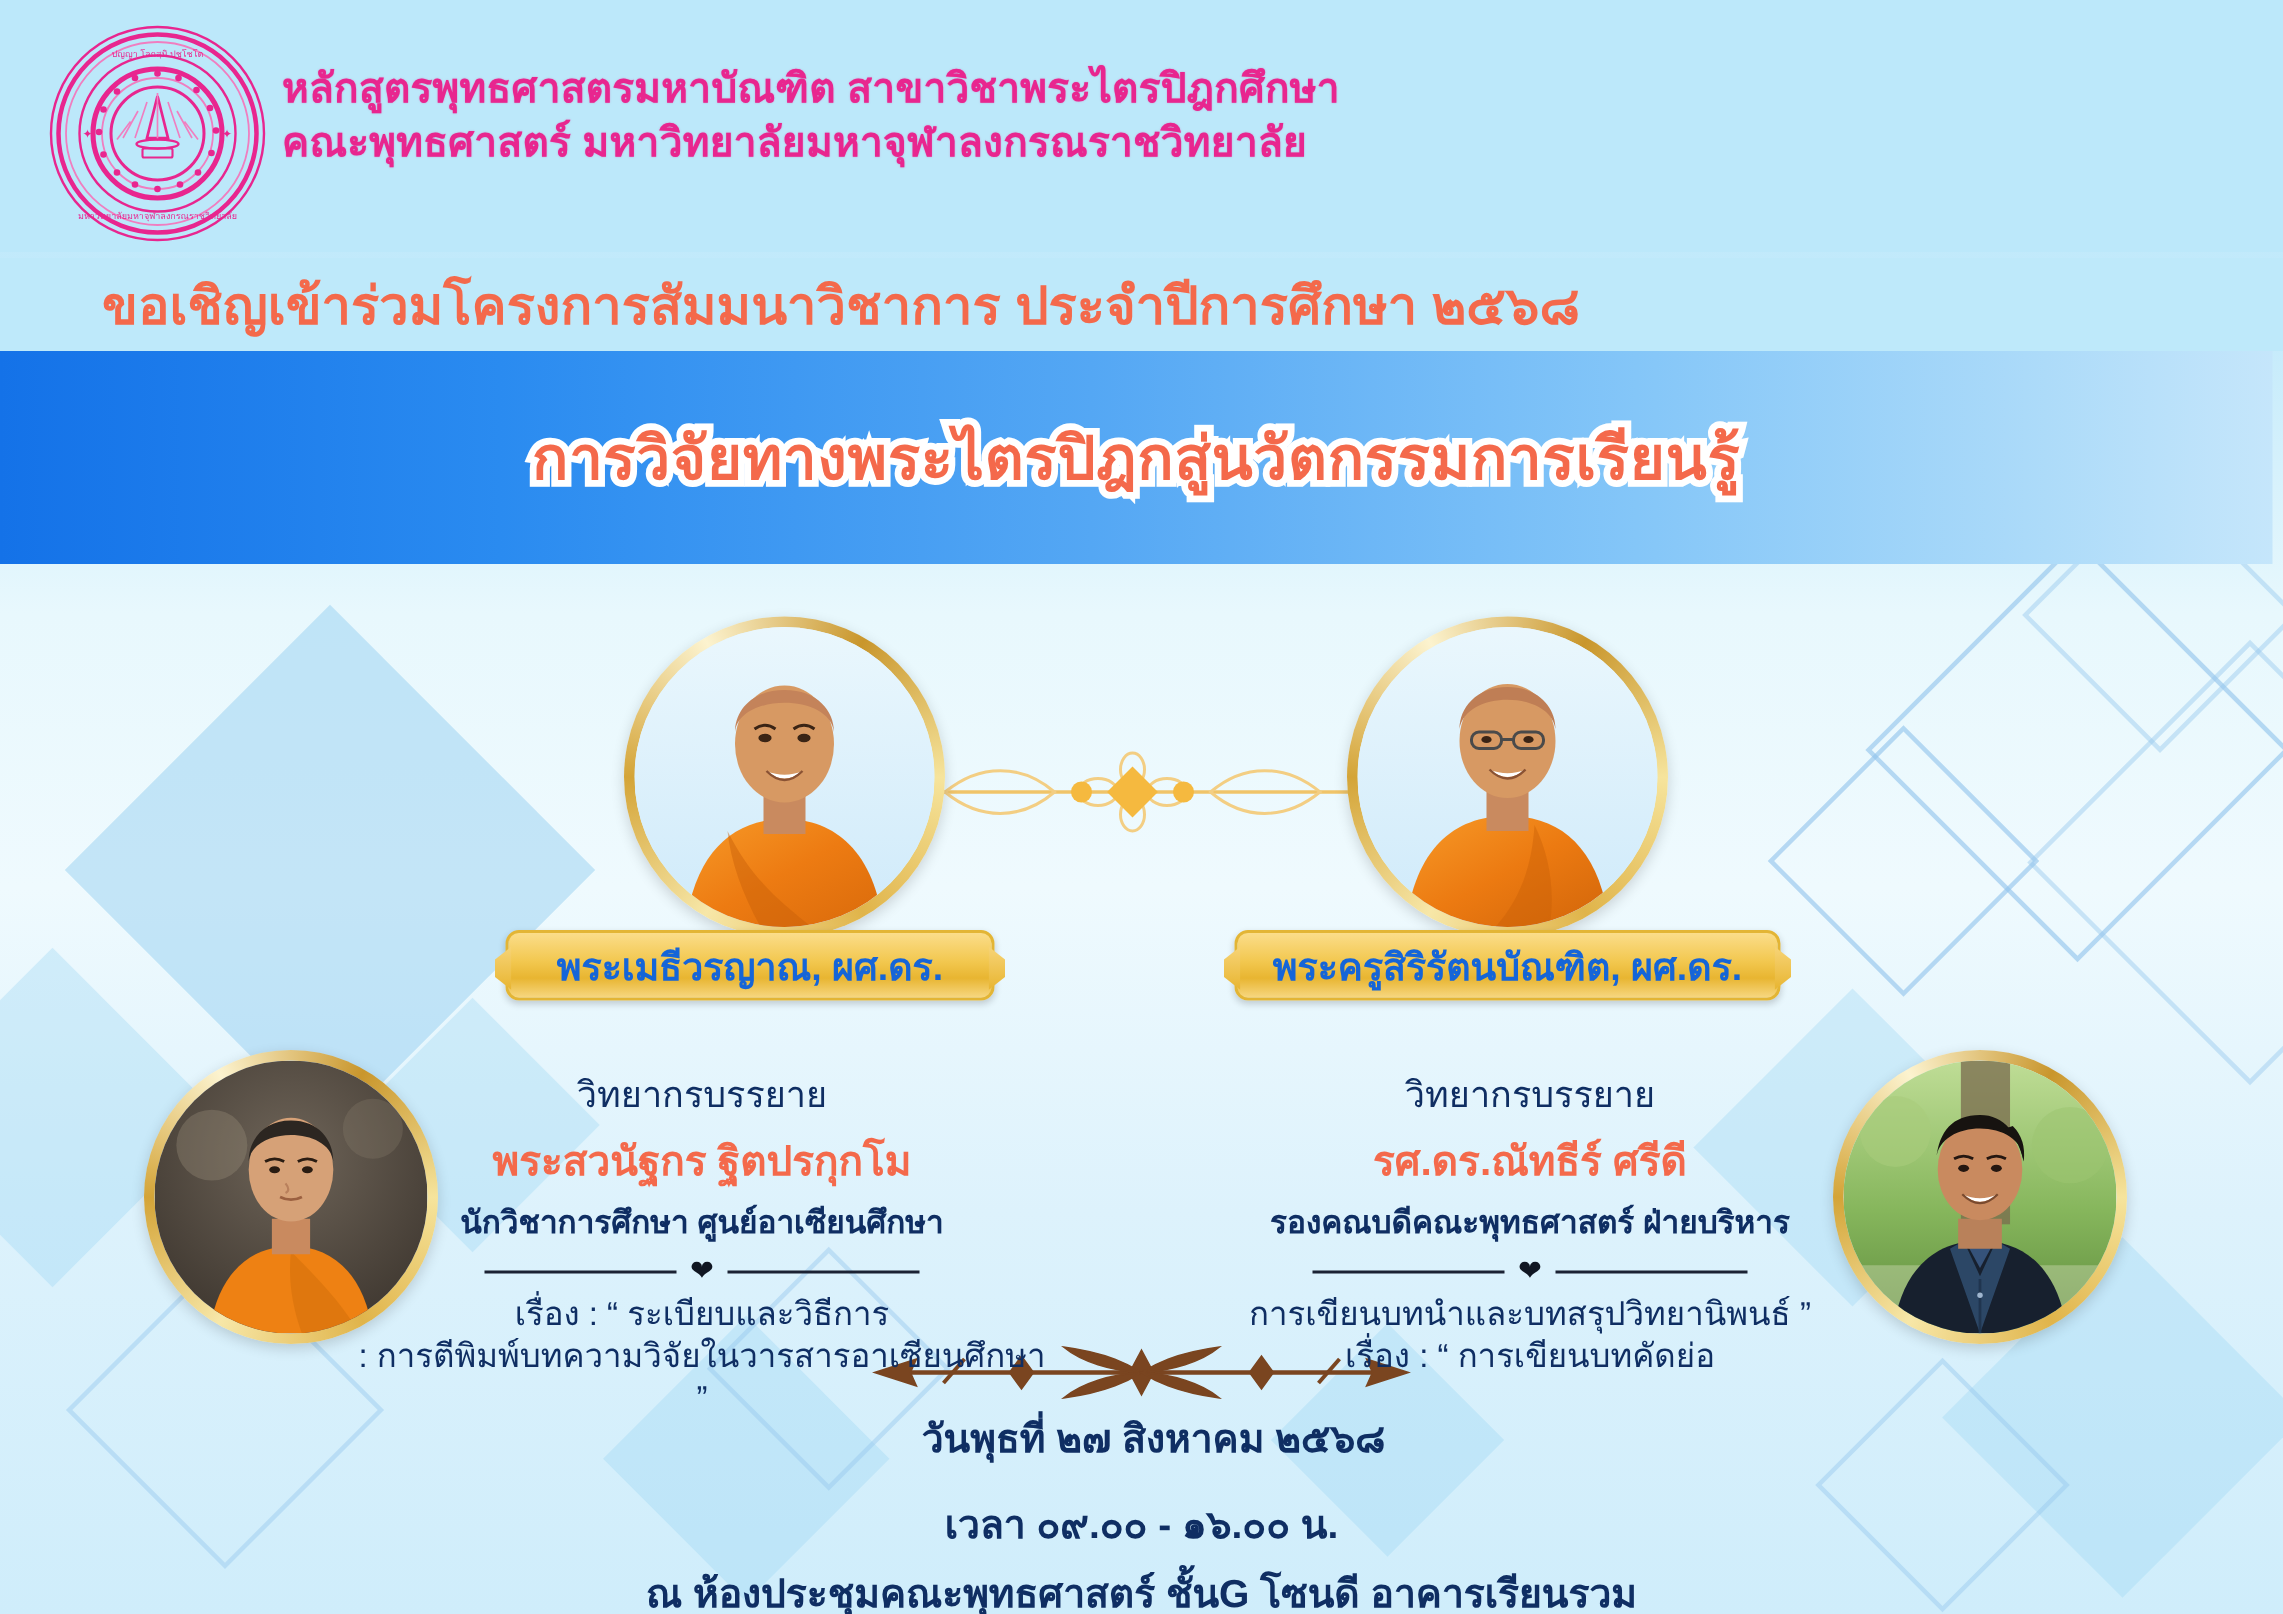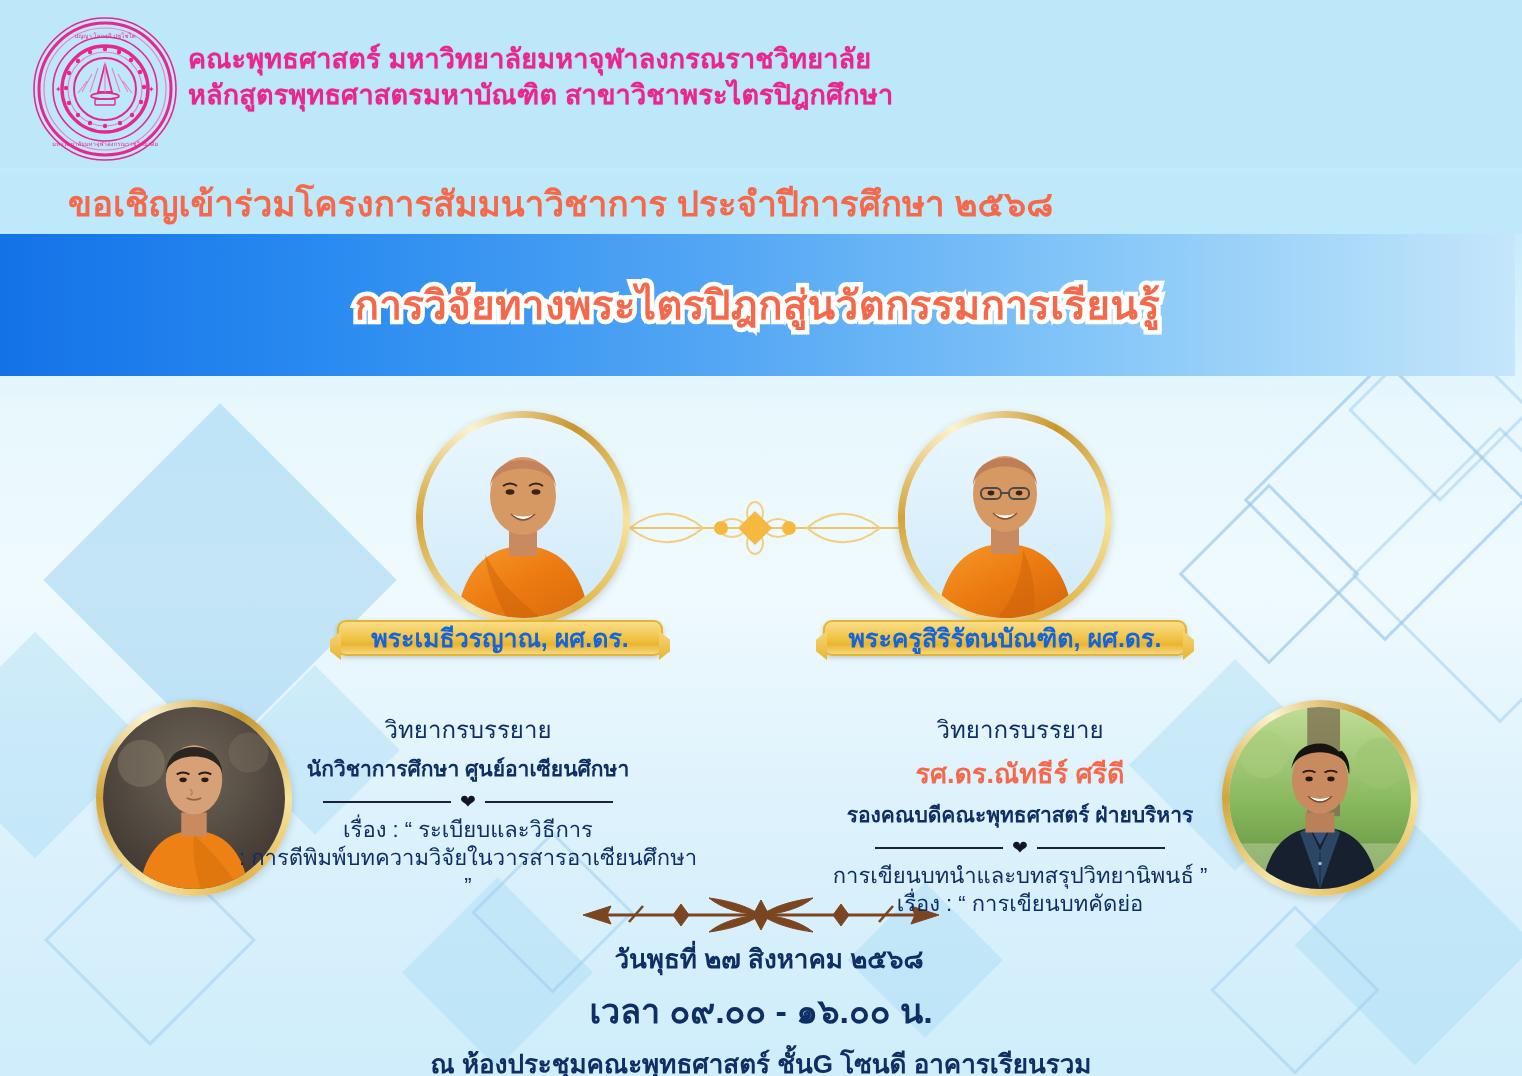--- a/index.html
+++ b/index.html
@@ -71,21 +71,21 @@
     box-shadow:0 3px 9px rgba(0,0,0,.16);
   }
   .ring.big { width:214px; height:214px; }
   .ring .inner {
     width:100%; height:100%; border-radius:50%; overflow:hidden;
     background:#DFF3FD; position:relative;
   }
   .ring .inner svg { display:block; width:100%; height:100%; }
 
   .badge {
-    position:absolute; height:36px; z-index:5;
+    position:absolute; height:47px; z-index:5;
     background:linear-gradient(180deg,#FBDD8A 0%,#F2C74E 45%,#E8B531 70%,#F7D780 100%);
     border:2px solid #E3B535;
     border-radius:9px;
     display:flex; align-items:center; justify-content:center;
     color:#1565D8; font-weight:bold; font-size:25px; white-space:nowrap;
     box-shadow:0 2px 5px rgba(0,0,0,.18);
     padding:0 26px;
   }
   .badge::before, .badge::after {
     content:""; position:absolute; top:9px; width:11px; height:29px;
@@ -110,21 +110,21 @@
   
   .sm-portrait { position:absolute; z-index:5; }
 
   
   .bot-orn { position:absolute; left:581px; top:892px; width:360px; height:46px; z-index:4; }
   .details {
     position:absolute; left:0; top:938px; width:1522px; z-index:5;
     text-align:center; color:#0F2E63; font-weight:bold;
   }
   .details .ln1 { font-size:26px;padding-left:16px; }
-  .details .ln2 { font-size:34px; margin-top:5px; }
+  .details .ln2 { font-size:26px; margin-top:16px; }
   .details .ln3 { font-size:26px; margin-top:5px; }
   .details .ln4 { font-size:26px; margin-top:4px; }
 </style>
 </head>
 <body>
 
 <div id="poster">
 
   <div class="bgshapes">
     <div class="dia fill" style="left:95px;  top:455px; width:250px; height:250px;"></div>
@@ -183,22 +183,22 @@
           <text x="73" y="22" text-anchor="middle">ปญญา โลกสฺมิ ปชฺโชโต</text>
           <text x="73" y="130" text-anchor="middle">มหาวิทยาลัยมหาจุฬาลงกรณราชวิทยาลัย</text>
         </g>
         <g fill="#E8268F">
           <text x="23" y="76" font-size="8">✦</text>
           <text x="116" y="76" font-size="8">✦</text>
         </g>
       </svg>
     </div>
     <div class="head-text">
+      <div>หลักสูตรพุทธศาสตรมหาบัณฑิต สาขาวิชาพระไตรปิฎกศึกษา</div>
       <div>คณะพุทธศาสตร์ มหาวิทยาลัยมหาจุฬาลงกรณราชวิทยาลัย</div>
-      <div>หลักสูตรพุทธศาสตรมหาบัณฑิต สาขาวิชาพระไตรปิฎกศึกษา</div>
     </div>
   </div>
 
   <div class="invite">ขอเชิญเข้าร่วมโครงการสัมมนาวิชาการ  ประจำปีการศึกษา ๒๕๖๘</div>
 
   <div class="banner">
     <span class="banner-text">การวิจัยทางพระไตรปิฎกสู่นวัตกรรมการเรียนรู้</span>
   </div>
 
   <div class="center-orn">
@@ -346,20 +346,21 @@
           <path d="M105 72 q7 -4 14 0" stroke="#241711" stroke-width="2" fill="none"></path>
           <path d="M87 98 q13 11 26 0 q-13 6 -26 0 Z" fill="#FFFFFF"></path>
           <path d="M87 98 q13 13 26 0" stroke="#7A4A2E" stroke-width="1.6" fill="none"></path>
         </svg>
       </div>
     </div>
   </div>
 
   <div class="speaker" style="left:238px; top:710px;">
     <div class="sp-role">วิทยากรบรรยาย</div>
+    <div class="sp-name">พระสวนัฐกร ฐิตปรกุกโม</div>
     <div class="sp-pos">นักวิชาการศึกษา ศูนย์อาเซียนศึกษา</div>
     <div class="sp-div">
       <span class="ln"></span>
       <span class="hrt">❤</span>
       <span class="ln"></span>
     </div>
     <div class="sp-topic">เรื่อง : “ ระเบียบและวิธีการ</div>
     <div class="sp-topic">: การตีพิมพ์บทความวิจัยในวารสารอาเซียนศึกษา ”</div>
   </div>
 

